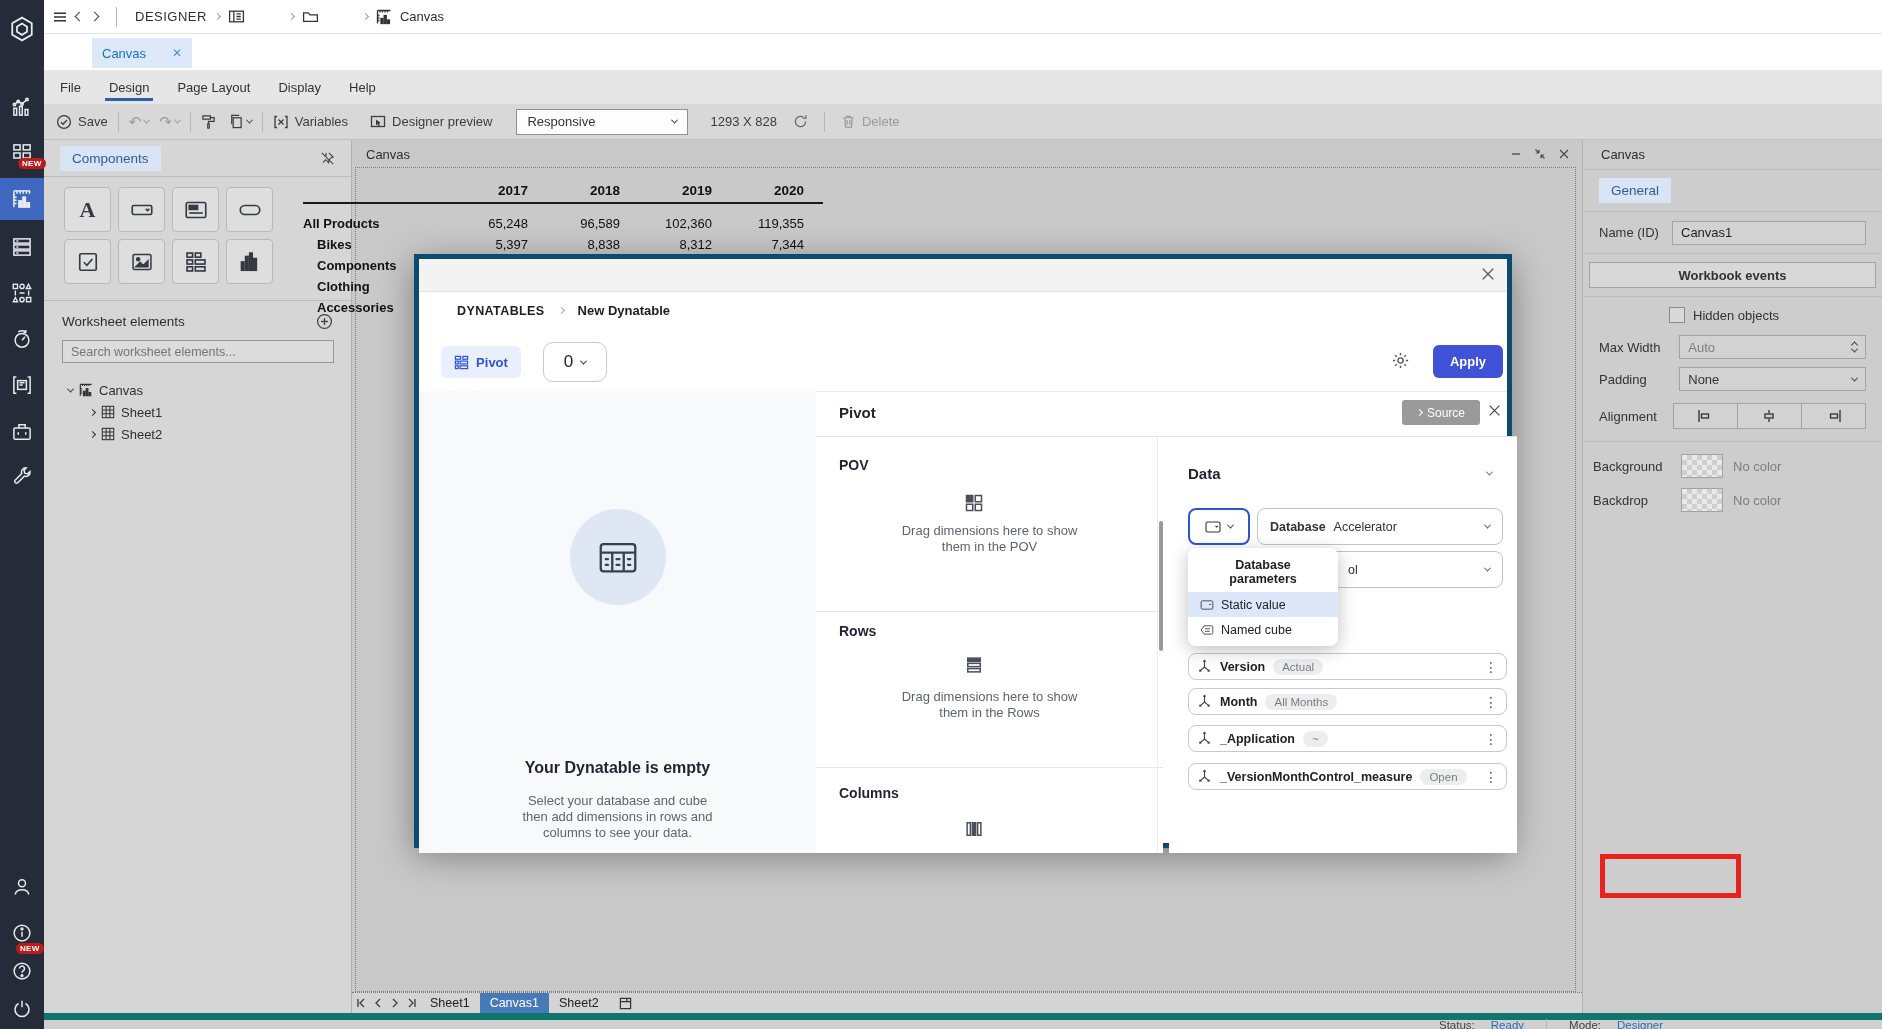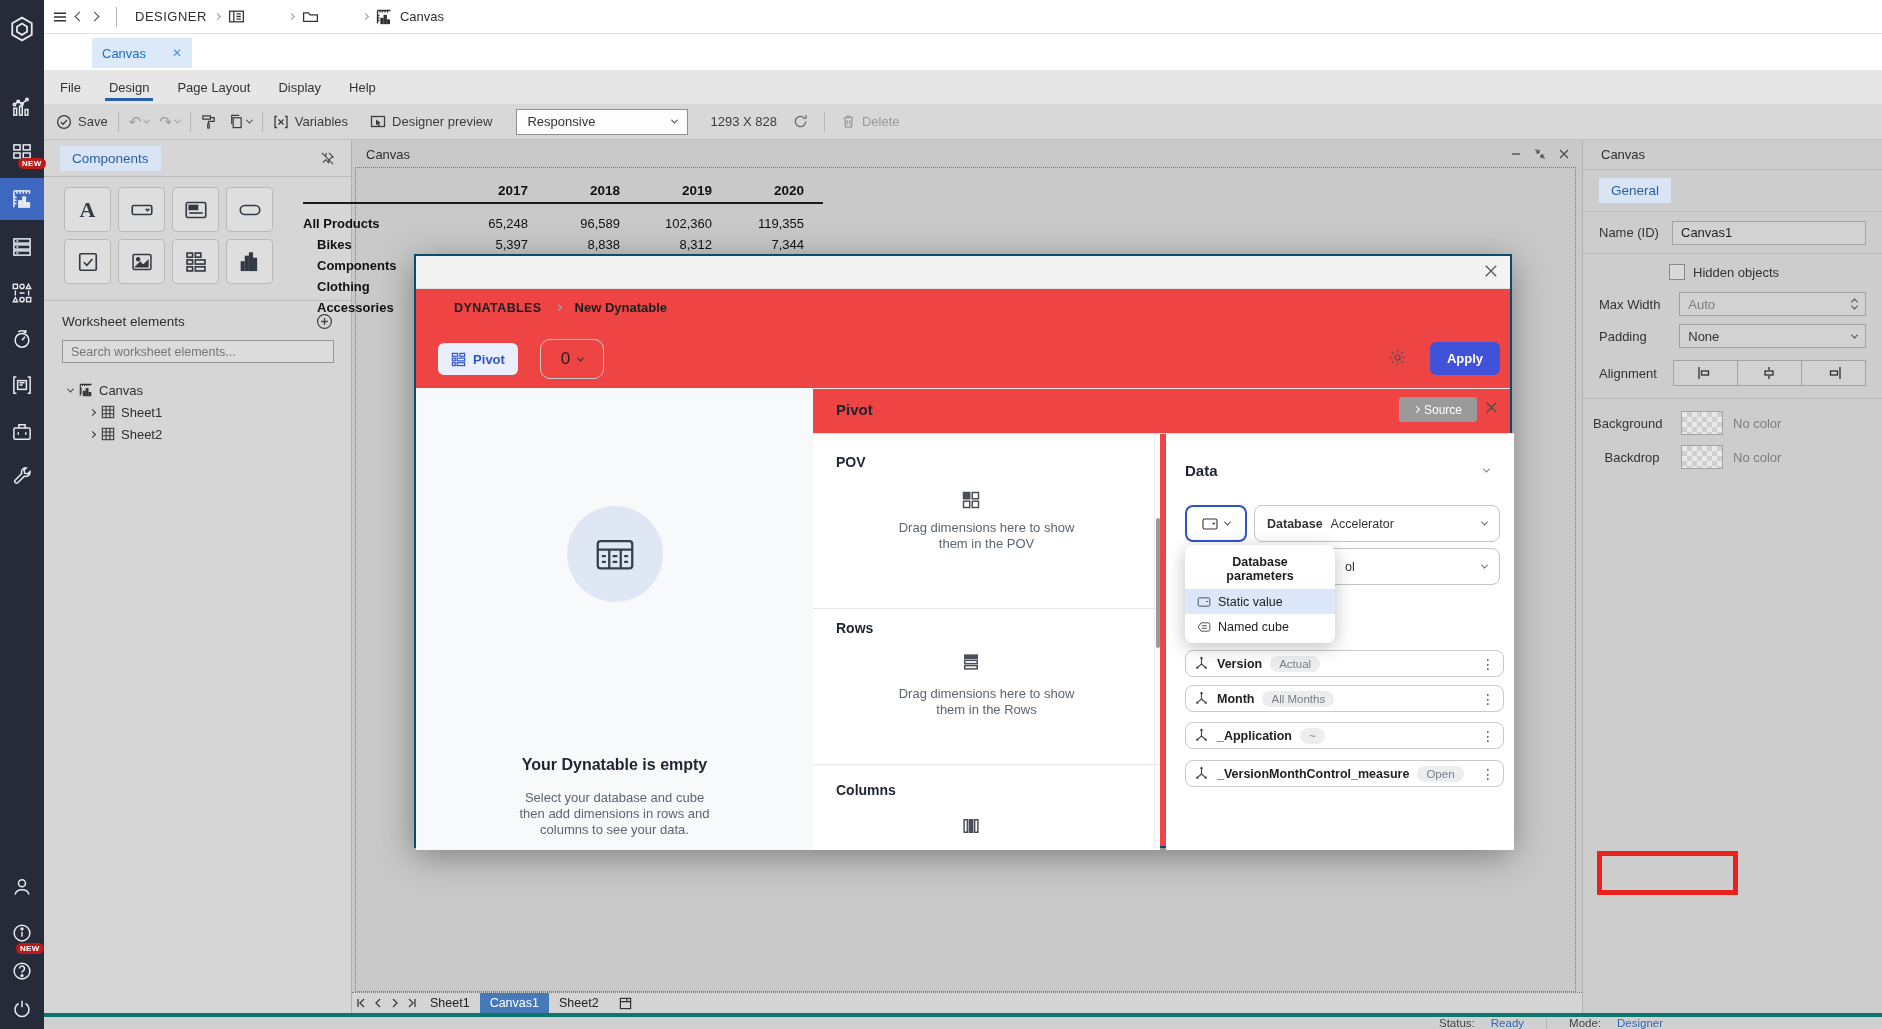--- a/index.html
+++ b/index.html
@@ -61,36 +61,36 @@
   .tgrid .num { text-align:right; }
   .thead { font-weight:bold; font-size:13.5px; padding-bottom:4px; }
   .trow { height:21px; line-height:21px; font-size:13px; }
   .indent { padding-left:14px; }
 
   
   #sheet-bar { left:352px; top:992px; width:1230px; height:21px; display:flex; align-items:center; background:#d4d4d4; border-top:1px dotted #7d7d7d;}
   .sheet-tab { padding:0 10px; height:21px; display:flex; align-items:center; color:#222; font-size:12.5px; }
   .sheet-tab.active { background:#4679b8; color:#fff; }
   .nav-ic { width:17px; height:15px; display:flex; align-items:center; justify-content:center; color:#444; }
-  #status-bar { left:44px; top:1013px; width:1838px; height:16px; background:#d0d0d0; border-top:4px solid #0f766e;
-    display:flex; align-items:center; font-size:11.5px; color:#444; }
+  #status-bar { left:44px; top:1013px; width:1838px; height:16px; background:#d0d0d0; border-top:7px solid #0f766e;
+    display:flex; align-items:center; font-size:11.5px; color:#444;text-decoration:underline; }
 
   
   #props { left:1582px; top:140px; width:300px; height:873px; background:#cdcdcd; border-left:1px solid #b2b2b2; }
   .prop-label { color:#333; font-size:13px; }
   .prop-input { background:#d2d2d2; border:1px solid #a3a3a3; height:24px; display:flex; align-items:center; padding:0 8px; }
   .checker { width:42px; height:24px; border:1px solid #a3a3a3; background-color:#e9e9e9;
     background-image:linear-gradient(45deg,#cfcfcf 25%,transparent 25%,transparent 75%,#cfcfcf 75%),
                      linear-gradient(45deg,#cfcfcf 25%,transparent 25%,transparent 75%,#cfcfcf 75%);
     background-size:10px 10px; background-position:0 0,5px 5px; }
   .align-btn { flex:1; height:26px; border:1px solid #a3a3a3; display:flex; align-items:center; justify-content:center; color:#2f2f2f; background:#d2d2d2; }
 
   
-  #modal { left:414px; top:254px; width:1098px; height:594px; background:#ef4444; z-index:20;
-    box-shadow:0 8px 34px rgba(0,0,0,.38); border:2px solid #0c4a6e; }
+  #modal { left:414px; top:254px; width:1098px; height:594px; background:#ffffff; z-index:20;
+    box-shadow:0 8px 34px rgba(0,0,0,.38); border:5px solid #0c4a6e; }
   #modal-strip { position:absolute; left:0; top:0; width:100%; height:33px; background:#f3f3f3; border-bottom:1px solid #e2e2e2; }
   .mbc-root { font-weight:bold; font-size:12.5px; letter-spacing:.4px; color:#1e1e1e; }
   .mbc-leaf { font-weight:bold; font-size:13px; color:#1e1e1e; }
   .pivot-btn { position:absolute; left:22px; top:87px; width:80px; height:32px; background:#e9effc; border-radius:6px;
     display:flex; align-items:center; justify-content:center; gap:7px; color:#2f54d1; font-weight:bold; font-size:13px; }
   .zoom-select { position:absolute; left:124px; top:83px; width:64px; height:40px; border:1px solid #c9c9c9; border-radius:10px;
     display:flex; align-items:center; justify-content:center; gap:8px; font-size:17px; color:#222; }
   .apply-btn { position:absolute; left:1014px; top:86px; width:70px; height:33px; background:#4052d8; color:#fff;
     border-radius:6px; display:flex; align-items:center; justify-content:center; font-size:13px; font-weight:bold; }
   .source-btn { position:absolute; left:983px; top:141px; width:78px; height:25px; background:#9a9a9a; color:#fff;
@@ -559,20 +559,25 @@
   <div class="row" style="height:30px; padding:0 18px; border-bottom:1px solid #bdbdbd;">
     <span style="color:#2e2e2e;">Canvas</span>
   </div>
   <div class="row" style="height:42px; padding:0 16px; border-bottom:1px solid #bdbdbd;">
     <span class="chip">General</span>
   </div>
   <div class="row" style="height:42px; padding:0 16px; border-bottom:1px solid #bdbdbd; gap:12px;">
     <span class="prop-label" style="width:72px;">Name (ID)</span>
     <input class="prop-input" style="width: 196px; font-family: inherit; font-size: 13px; color: rgb(34, 34, 34);" value="Canvas1">
   </div>
+  <div style="padding:8px 6px; border-bottom:1px solid #bdbdbd;">
+    <div class="prop-input" style="justify-content:center; font-weight:bold; background:#d8d8d8; height:26px;">
+      <span>Workbook events</span>
+    </div>
+  </div>
   <div style="padding:10px 16px 12px; border-bottom:1px solid #bdbdbd;">
     <div class="row" style="gap:8px; padding-left:70px;">
       <span style="width:16px; height:16px; border:1px solid #8a8a8a; background:#d9d9d9; display:inline-block;"></span>
       <span class="prop-label">Hidden objects</span>
     </div>
     <div class="row" style="gap:12px; margin-top:12px;">
       <span class="prop-label" style="width:72px;">Max Width</span>
       <div class="prop-input" style="width:196px; justify-content:space-between;">
         <span style="color:#7d7d7d;">Auto</span>
         <span style="display:flex; flex-direction:column; gap:2px;">
@@ -611,21 +616,21 @@
           </span>
       </div>
     </div>
   </div>
   <div style="padding:12px 10px;">
     <div class="row" style="gap:10px;">
       <span class="prop-label" style="width:78px;">Background</span>
       <span class="checker"></span>
       <span style="color:#7d7d7d;">No color</span>
     </div>
-    <div class="row" style="gap:10px; margin-top:10px;text-align:center;">
+    <div class="row" style="gap:10px; margin-top:10px;">
       <span class="prop-label" style="width:78px;">Backdrop</span>
       <span class="checker"></span>
       <span style="color:#7d7d7d;">No color</span>
     </div>
   </div>
 </div>
 
 <div id="modal" class="abs">
   <div id="modal-strip">
     <span class="abs" style="right:12px; top:8px; color:#555;">

